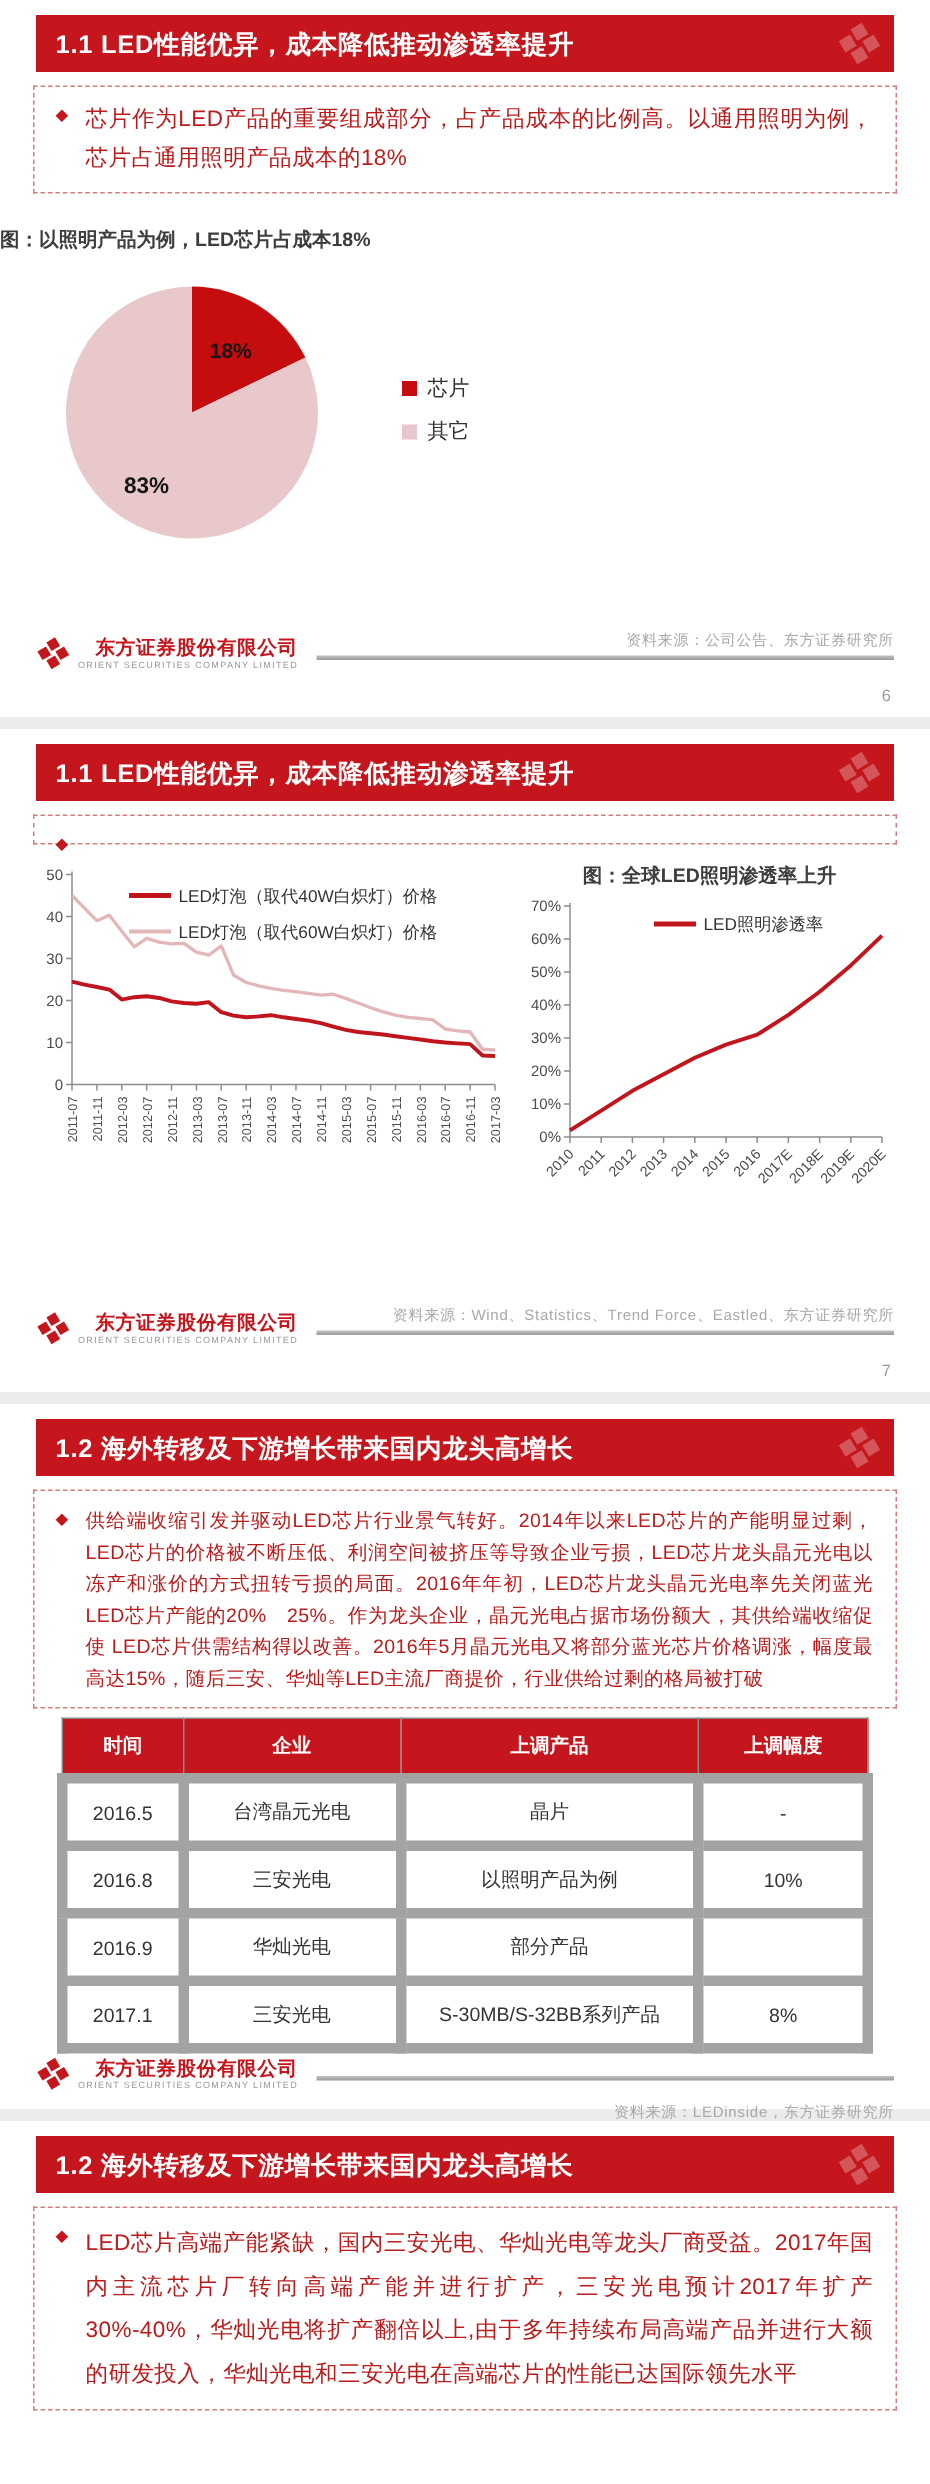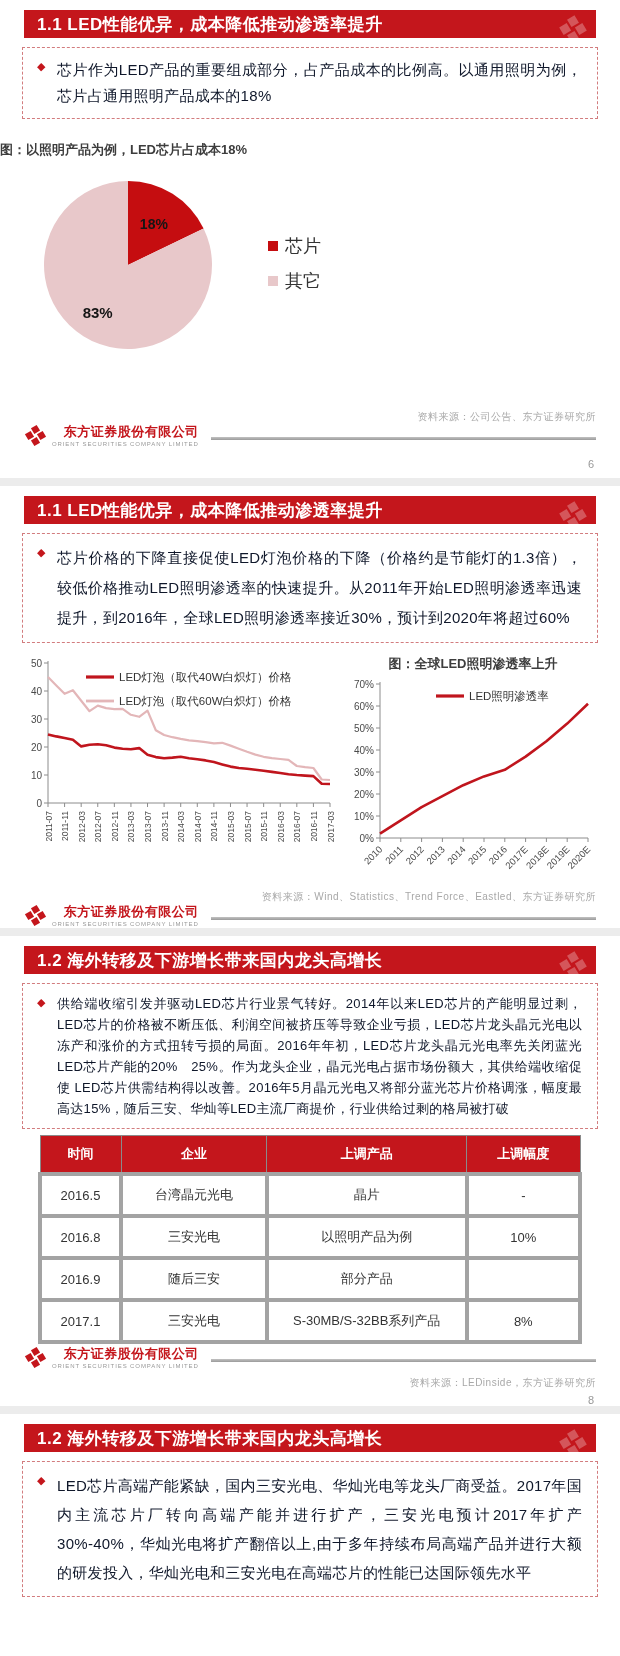--- a/index.html
+++ b/index.html
@@ -1,57 +1,57 @@
 <!DOCTYPE html>
 <html><head>
 <meta charset="utf-8">
 <style>
   html,body{margin:0;padding:0;}
   body{width:620px;background:#ececec;font-family:"Liberation Sans","DejaVu Sans",sans-serif;}
   .page{width:620px;height:1656px;overflow:hidden;display:flex;flex-direction:column;gap:8px;background:#ececec;}
   .slide{background:#ffffff;position:relative;display:flex;flex-direction:column;flex:none;}
   .s1{height:478px}.s2{height:442px}.s3{height:470px}.s4{height:242px}
 
-  .titlebar{margin:10px 24px 0;background:#c4161c;height:28px;display:flex;align-items:center;position:relative;flex:none;}
+  .titlebar{margin:10px 24px 0;background:#c4161c;height:38px;display:flex;align-items:center;position:relative;flex:none;}
   .titletext{color:#fff;font-weight:bold;font-size:17px;padding-left:13px;letter-spacing:.5px;}
   .watermark{position:absolute;right:8px;top:4px;width:30px;height:30px;}
 
   .bulletbox{margin:9px 22px 0;border:1px dashed #d27c7e;position:relative;padding:9px 15px 9px 34px;flex:none;}
   .diamond{position:absolute;left:14px;top:12px;color:#c4161c;font-size:11px;}
-  .bullettext{margin:0;font-size:15px;line-height:26px;color:#0f172a;text-align:justify;letter-spacing:.3px;}
+  .bullettext{margin:0;font-size:15px;line-height:26px;color:#b91c1c;text-align:justify;letter-spacing:.3px;}
   .s2 .bullettext{line-height:30px;}
   .s3 .bullettext{font-size:13px;line-height:21px;}
   .s4 .bullettext{line-height:29px;}
 
   .caption{text-align:left;font-size:13px;font-weight:bold;color:#3d3d3d;flex:none;}
   .s1 .cap-pie{margin-top:22px;}
   .s3 .cap-table{margin-top:8px;}
 
   .pie-row{display:flex;justify-content:flex-start;align-items:center;margin-top:8px;flex:none;}
   .pie-legend{display:flex;flex-direction:column;gap:11px;margin-left:18px;margin-top:-8px;}
-  .legend-item{display:flex;align-items:center;gap:7px;font-size:18px;color:#333;}
+  .legend-item{display:flex;align-items:center;gap:7px;font-size:14px;color:#333;}
   .legend-swatch{width:10px;height:10px;flex:none;}
 
   .charts-row{display:flex;justify-content:center;align-items:flex-start;gap:4px;margin-top:12px;flex:none;}
   .chart-box{display:flex;flex-direction:column;align-items:center;}
   .chart-box .caption{margin-bottom:3px;}
 
   .table-wrap{margin:6px 38px 0;flex:none;}
   table{width:100%;border-collapse:collapse;}
   th{background:#c4161c;color:#fff;font-size:13px;font-weight:bold;padding:9px 4px;border:1px solid #8a8a8a;}
-  td{font-size:13px;color:#333;text-align:center;padding:10px 4px;border:4px solid #a3a3a3;}
+  td{font-size:13px;color:#333;text-align:center;padding:10px 4px;border:7px solid #a3a3a3;}
 
   .footer{margin:auto 24px 12px;position:relative;height:58px;flex:none;}
   .brandrow{position:absolute;left:0;top:16px;right:0;display:flex;align-items:flex-end;}
   .brandicon{width:23px;height:23px;margin-right:5px;flex:none;}
   .brandtext{display:flex;flex-direction:column;}
   .brand-cn{font-size:13px;font-weight:bold;color:#c4161c;line-height:1.05;letter-spacing:.5px;text-align:right;}
   .brand-en{font-size:6px;color:#999;letter-spacing:.9px;margin-top:2px;}
   .rule{flex:1;height:3px;background:linear-gradient(#c2c2c2,#9a9a9a);margin:0 0 7px 12px;}
-  .source{position:absolute;right:0;top:2px;font-size:10px;color:#a8a8a8;letter-spacing:.5px;}
+  .source{position:absolute;right:0;top:12px;font-size:10px;color:#a8a8a8;letter-spacing:.5px;}
   .footer--below .brandrow{top:2px;}
   .footer--below .source{top:32px;}
   .pagenum{position:absolute;right:2px;bottom:-4px;font-size:11px;color:#999;}
 
   svg text{font-family:"Liberation Sans","DejaVu Sans",sans-serif;}
 </style>
 </head>
 <body>
 
 <div class="page">
@@ -119,21 +119,20 @@
             <g fill="rgba(255,255,255,0.28)" transform="rotate(45 50 50)">
               <rect x="17" y="17" width="29" height="29" transform="rotate(14 31.5 31.5)"></rect>
               <rect x="54" y="17" width="29" height="29" transform="rotate(14 68.5 31.5)"></rect>
               <rect x="17" y="54" width="29" height="29" transform="rotate(14 31.5 68.5)"></rect>
               <rect x="54" y="54" width="29" height="29" transform="rotate(14 68.5 68.5)"></rect>
             </g>
           </svg></span>
     </header>
     <div class="bulletbox">
       <span class="diamond">◆</span>
-      <p class="bullettext">芯片价格的下降直接促使LED灯泡价格的下降（价格约是节能灯的1.3倍），较低价格推动LED照明渗透率的快速提升。从2011年开始LED照明渗透率迅速提升，到2016年，全球LED照明渗透率接近30%，预计到2020年将超过60%</p>
     </div>
     <div class="charts-row">
       <div class="chart-box">
         <div id="price-chart-svg"><svg width="322" height="208">
               <line x1="30" y1="6" x2="30" y2="148" stroke="#8c8c8c" stroke-width="1"></line>
               <line x1="30" y1="148" x2="312" y2="148" stroke="#8c8c8c" stroke-width="1"></line>
               <line x1="26" y1="148" x2="30" y2="148" stroke="#8c8c8c"></line>
               <text x="24" y="151.5" text-anchor="end" font-size="10" fill="#4a4a4a">0</text>
               <line x1="26" y1="120" x2="30" y2="120" stroke="#8c8c8c"></line>
               <text x="24" y="123.5" text-anchor="end" font-size="10" fill="#4a4a4a">10</text>
@@ -299,21 +298,21 @@
               <td>-</td>
             </tr>
             <tr>
               <td>2016.8</td>
               <td>三安光电</td>
               <td>以照明产品为例</td>
               <td>10%</td>
             </tr>
             <tr>
               <td>2016.9</td>
-              <td>随后三安</td>
+              <td>华灿光电</td>
               <td>部分产品</td>
               <td></td>
             </tr>
             <tr>
               <td>2017.1</td>
               <td>三安光电</td>
               <td>S-30MB/S-32BB系列产品</td>
               <td>8%</td>
             </tr>
           </tbody>

